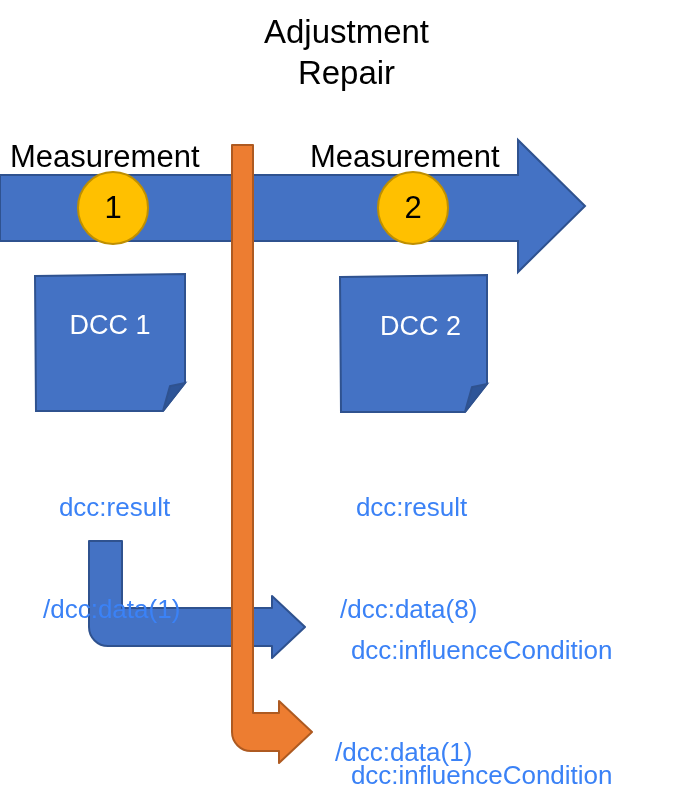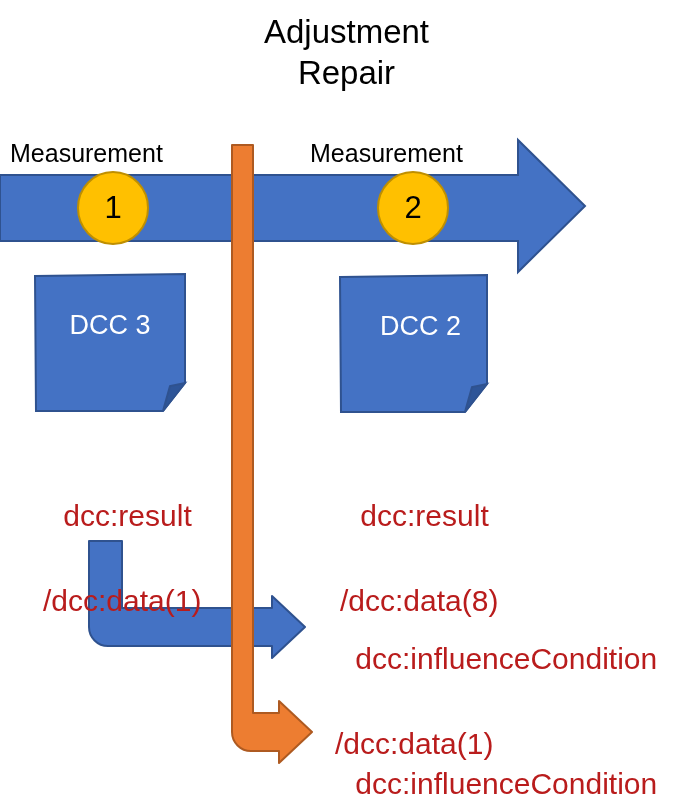--- a/index.html
+++ b/index.html
@@ -7,31 +7,31 @@
     width:693px;height:807px;position:relative;overflow:hidden;
     font-family:"Liberation Sans","DejaVu Sans",sans-serif;
     color:#000000;background:#ffffff;
   }
   #canvas{position:absolute;left:0;top:0;width:693px;height:807px;}
   .layer{position:absolute;left:0;top:0;width:693px;height:807px;}
   .title-line{
     position:absolute;width:693px;text-align:center;
     font-size:33px;line-height:1.1;color:#000;
   }
-  .meas-label{position:absolute;font-size:25px;color:#000;white-space:nowrap;}
+  .meas-label{position:absolute;font-size:31px;color:#000;white-space:nowrap;}
   .circle-num{
     position:absolute;display:flex;align-items:center;justify-content:center;
     font-size:31px;color:#000;
   }
   .dcc-label{
     position:absolute;display:flex;align-items:center;justify-content:center;
     font-size:27px;color:#ffffff;white-space:nowrap;
   }
-  .path-label{position:absolute;font-size:30px;color:#b91c1c;line-height:1.42;white-space:pre;}
-  .path-label .ln2{display:block;padding-left:13px;}
+  .path-label{position:absolute;font-size:26px;color:#3b82f6;line-height:1.42;white-space:pre;}
+  .path-label .ln2{display:block;padding-left:13px;margin-top:28px;}
   svg{display:block;overflow:visible;}
 </style>
 </head>
 <body>
 
 <div id="canvas">
 
   <div class="title-line" style="top:14px;">Adjustment</div>
   <div class="title-line" style="top:55px;">Repair</div>
 
@@ -59,21 +59,21 @@
              L251,751 A19,19 0 0 1 232,732 Z" fill="#ed7d31" stroke="#ae5a21" stroke-width="2" stroke-linejoin="round"></path>
   </svg>
 
   <div class="meas-label" style="left:10px;top:139px;">Measurement</div>
 
   <div class="meas-label" style="left:310px;top:139px;">Measurement</div>
 
   <div class="circle-num" style="left:78px;top:172px;width:70px;height:72px;">1</div>
   <div class="circle-num" style="left:378px;top:172px;width:70px;height:72px;">2</div>
 
-  <div class="dcc-label" style="left:35px;top:300px;width:150px;height:50px;">DCC 3</div>
+  <div class="dcc-label" style="left:35px;top:300px;width:150px;height:50px;">DCC 1</div>
   <div class="dcc-label" style="left:340px;top:301px;width:161px;height:50px;">DCC 2</div>
 
   <div class="path-label" style="left:30px;top:452px;">
     <span>dcc:result</span>
     <span class="ln2">/dcc:data(1)</span>
   </div>
 
   <div class="path-label" style="left:327px;top:452px;">
     <span>dcc:result</span>
     <span class="ln2">/dcc:data(8)</span>

